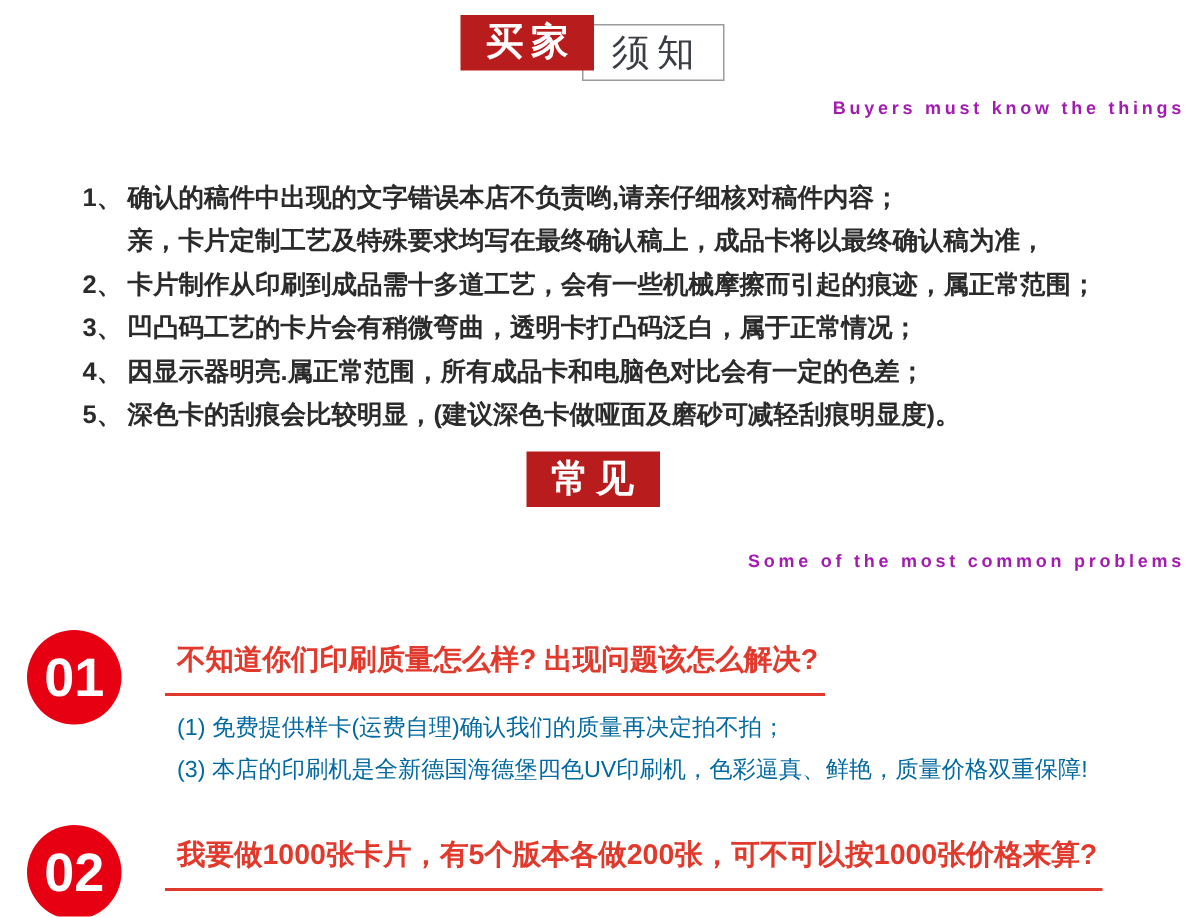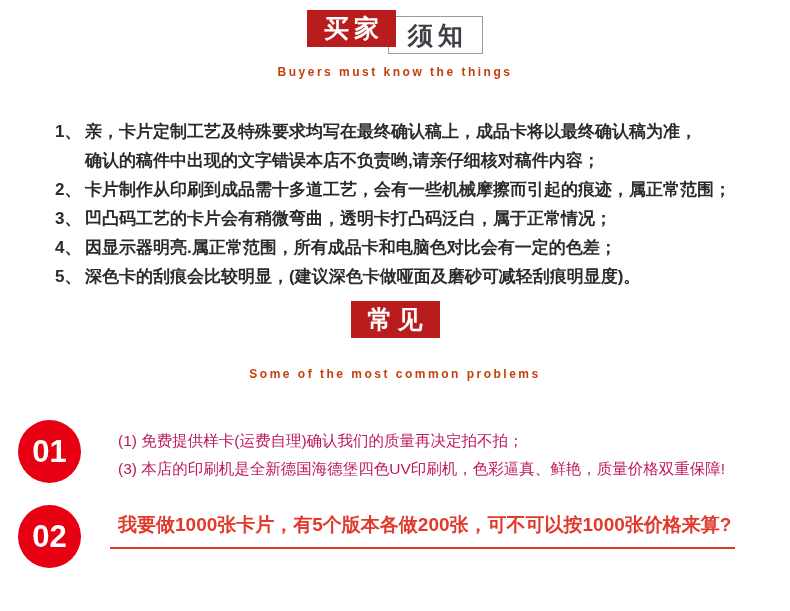--- a/index.html
+++ b/index.html
@@ -24,31 +24,32 @@
     position: relative; z-index: 2;
     background: #b91c1c; color: #ffffff;
     font-size: 25px; font-weight: bold; letter-spacing: 5px;
     padding: 5px 12px 5px 17px;
     height: 37px; line-height: 27px;
   }
   .box-outline {
     position: relative; z-index: 1;
     background: #ffffff; border: 1px solid #9b9b9b;
     color: #3b3e44;
-    font-size: 25px; font-weight: bold; letter-spacing: 5px;
+    font-size: 25px; font-weight: normal; letter-spacing: 5px;
     padding: 5px 14px 5px 19px;
     height: 38px; line-height: 27px;
     margin-left: -8px;
   }
   .header1 .box-outline { transform: translateY(6px); }
   .header2 .box-outline { transform: translateY(-4px); }
   .header-sub {
     margin-top: 11px;
     font-size: 12px; font-weight: bold; letter-spacing: 2.5px;
-    color: #c2410c;
+    color: #a21caf;
+    text-align: right;
   }
   .header2 .header-sub { margin-top: 22px; }
 
   
   .notices {
     margin: 38px 30px 0 55px;
     font-size: 17px; font-weight: 600;
     color: #2b2b2b;
   }
   .notice { display: flex; }
@@ -56,51 +57,51 @@
   .notice-text { flex: 1; line-height: 29px; }
 
   
   .faq { margin-top: 46px; }
   .faq-item { position: relative; margin-left: 118px; margin-right: 40px; }
   .faq-item + .faq-item { margin-top: 29px; text-decoration: underline; }
   .faq-num {
     position: absolute; left: -100px; top: -7px;
     width: 63px; height: 63px; border-radius: 50%;
     background: #e60012; color: #ffffff;
-    font-size: 31px; font-weight: bold;
+    font-size: 36px; font-weight: bold;
     display: flex; align-items: center; justify-content: center;
   }
   .faq-question {
     display: inline-block;
     color: #e2392d;
     font-size: 19px; font-weight: bold;
     padding: 0 4px 9px 8px; margin-left: -8px;
     border-bottom: 2px solid #e2392d;
   }
-  .faq-answers { margin-top: 8px; font-size: 15.5px; line-height: 28px; color: #be185d; }
+  .faq-answers { margin-top: 8px; font-size: 15.5px; line-height: 28px; color: #0369a1; }
 </style>
 </head>
 <body>
 
 <div>
 
   <div class="section-header header1">
     <div class="header-boxes">
       <div class="box-dark">买家</div>
       <div class="box-outline">须知</div>
     </div>
     <div class="header-sub">Buyers must know the things</div>
   </div>
 
   <div class="notices">
     <div class="notice">
       <div class="notice-num">1、</div>
       <div class="notice-text">
+        <div>确认的稿件中出现的文字错误本店不负责哟,请亲仔细核对稿件内容；</div>
         <div>亲，卡片定制工艺及特殊要求均写在最终确认稿上，成品卡将以最终确认稿为准，</div>
-        <div>确认的稿件中出现的文字错误本店不负责哟,请亲仔细核对稿件内容；</div>
       </div>
     </div>
     <div class="notice">
       <div class="notice-num">2、</div>
       <div class="notice-text">卡片制作从印刷到成品需十多道工艺，会有一些机械摩擦而引起的痕迹，属正常范围；</div>
     </div>
     <div class="notice">
       <div class="notice-num">3、</div>
       <div class="notice-text">凹凸码工艺的卡片会有稍微弯曲，透明卡打凸码泛白，属于正常情况；</div>
     </div>
@@ -118,20 +119,21 @@
     <div class="header-boxes">
       <div class="box-dark">常见</div>
     </div>
     <div class="header-sub">Some of the most common problems</div>
   </div>
 
   <div class="faq">
 
     <div class="faq-item">
       <div class="faq-num">01</div>
+      <div class="faq-question">不知道你们印刷质量怎么样? 出现问题该怎么解决?</div>
       <div class="faq-answers">
         <div>(1) 免费提供样卡(运费自理)确认我们的质量再决定拍不拍；</div>
         <div>(3) 本店的印刷机是全新德国海德堡四色UV印刷机，色彩逼真、鲜艳，质量价格双重保障!</div>
       </div>
     </div>
 
     <div class="faq-item bold-answer">
       <div class="faq-num">02</div>
       <div class="faq-question">我要做1000张卡片，有5个版本各做200张，可不可以按1000张价格来算?</div>
       

